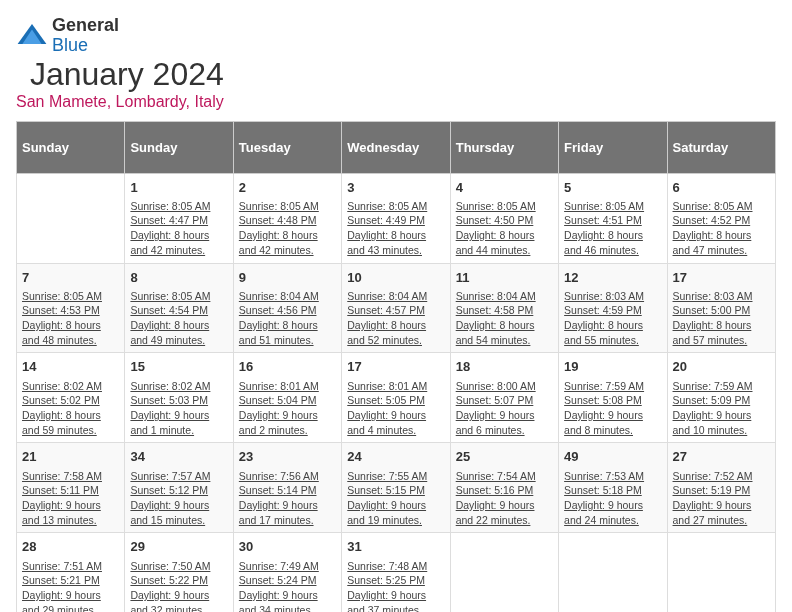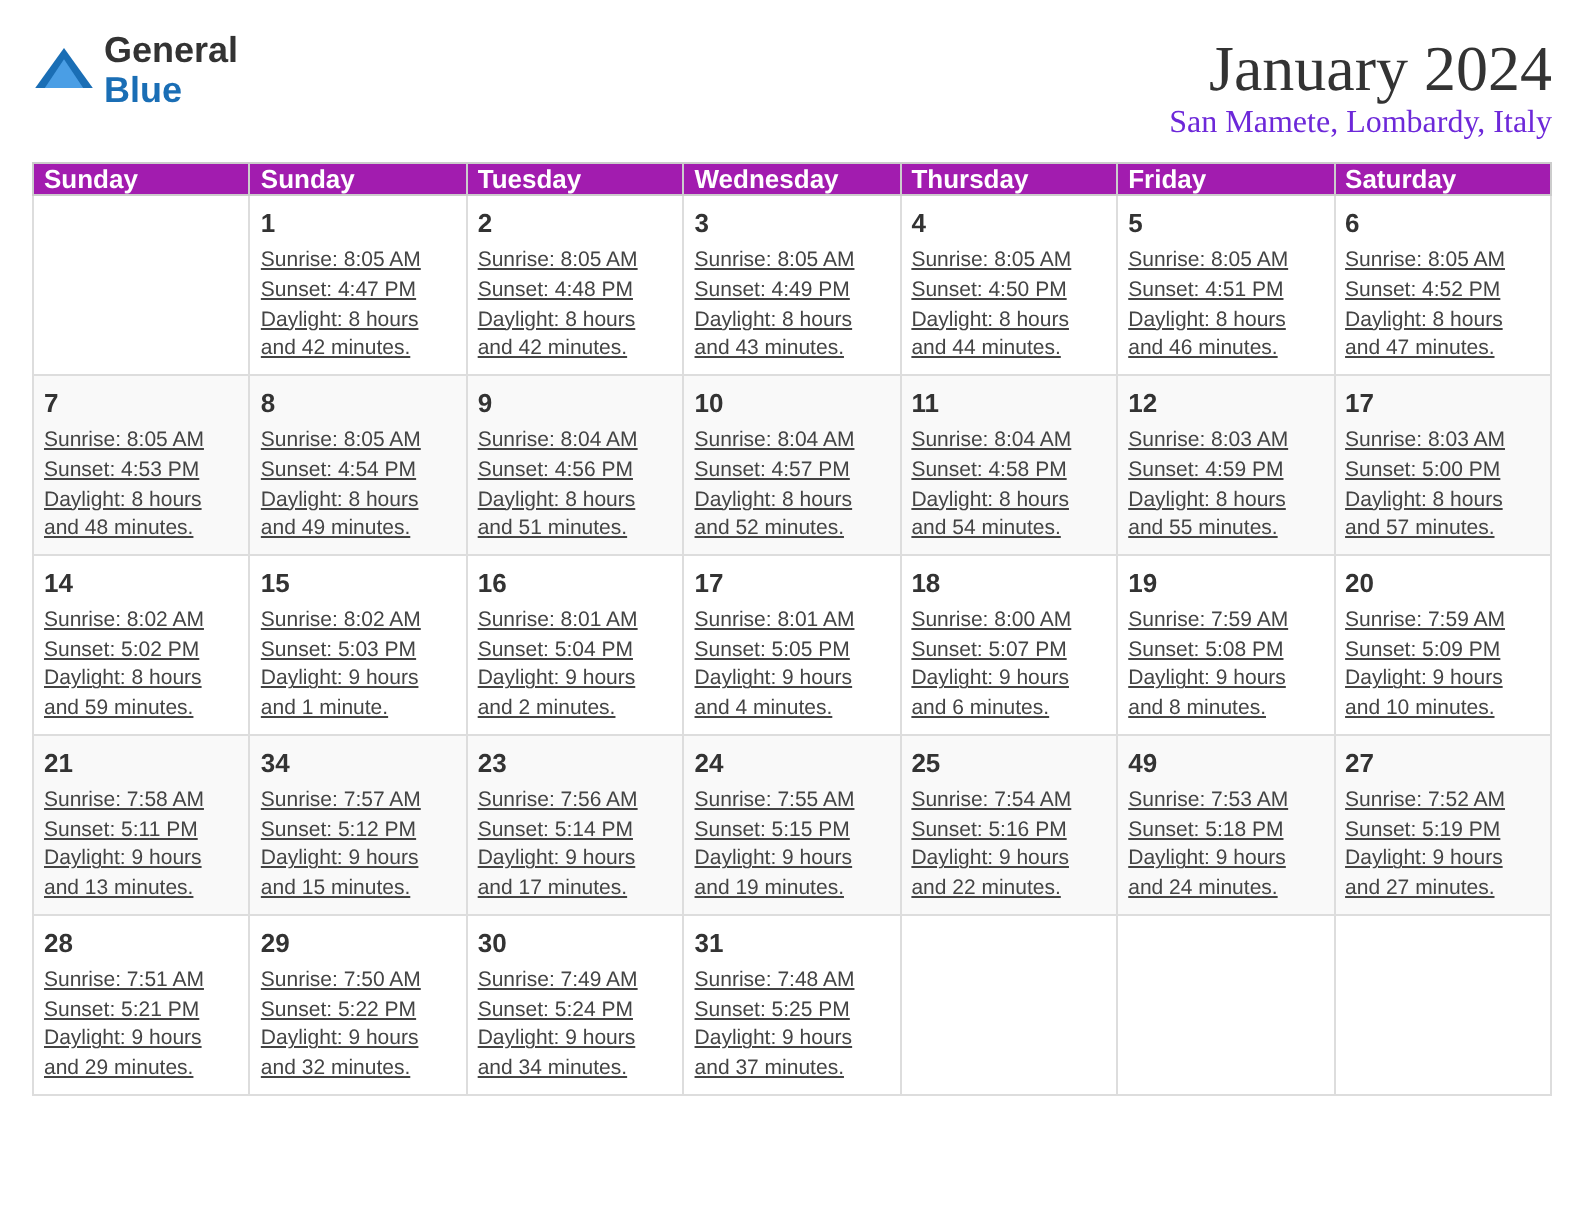--- a/index.html
+++ b/index.html
@@ -8,67 +8,67 @@
       background: #fff;
       width: 792px;
       min-height: 612px;
       padding: 16px;
     }
     .header-area {
       display: flex;
       justify-content: space-between;
       align-items: flex-start;
       margin-bottom: 10px;
+      flex-direction: column;
     }
     .logo {
       display: flex;
       align-items: center;
     }
     .logo-text {
       display: flex;
       flex-direction: column;
       line-height: 1.1;
     }
     .logo-general {
       font-size: 18px;
       font-weight: bold;
       color: #333;
     }
     .logo-blue {
       font-size: 18px;
-      font-weight: bold;
+      font-weight: normal;
       color: #1a6eb5;
     }
     .logo-icon {
       width: 32px;
       height: 32px;
       margin-right: 4px;
     }
     .title-area {
       text-align: right;
-      font-family: Liberation Serif, serif;
     }
     .month-title {
       font-size: 32px;
       font-weight: normal;
       color: #333;
     }
     .location-title {
       font-size: 16px;
-      color: #6d28d9;
+      color: #be185d;
     }
     table {
       width: 100%;
       border-collapse: collapse;
       font-size: 11px;
     }
     thead tr th {
-      background-color: #a21caf;
+      background-color: #737373;
       color: #fff;
-      padding: 0 5px;
+      padding: 18px 5px;
       text-align: left;
       font-size: 13px;
       font-weight: bold;
       border: 1px solid #ccc;
     }
     tbody tr {
       border-bottom: 1px solid #ddd;
     }
     tbody tr td {
       vertical-align: top;

